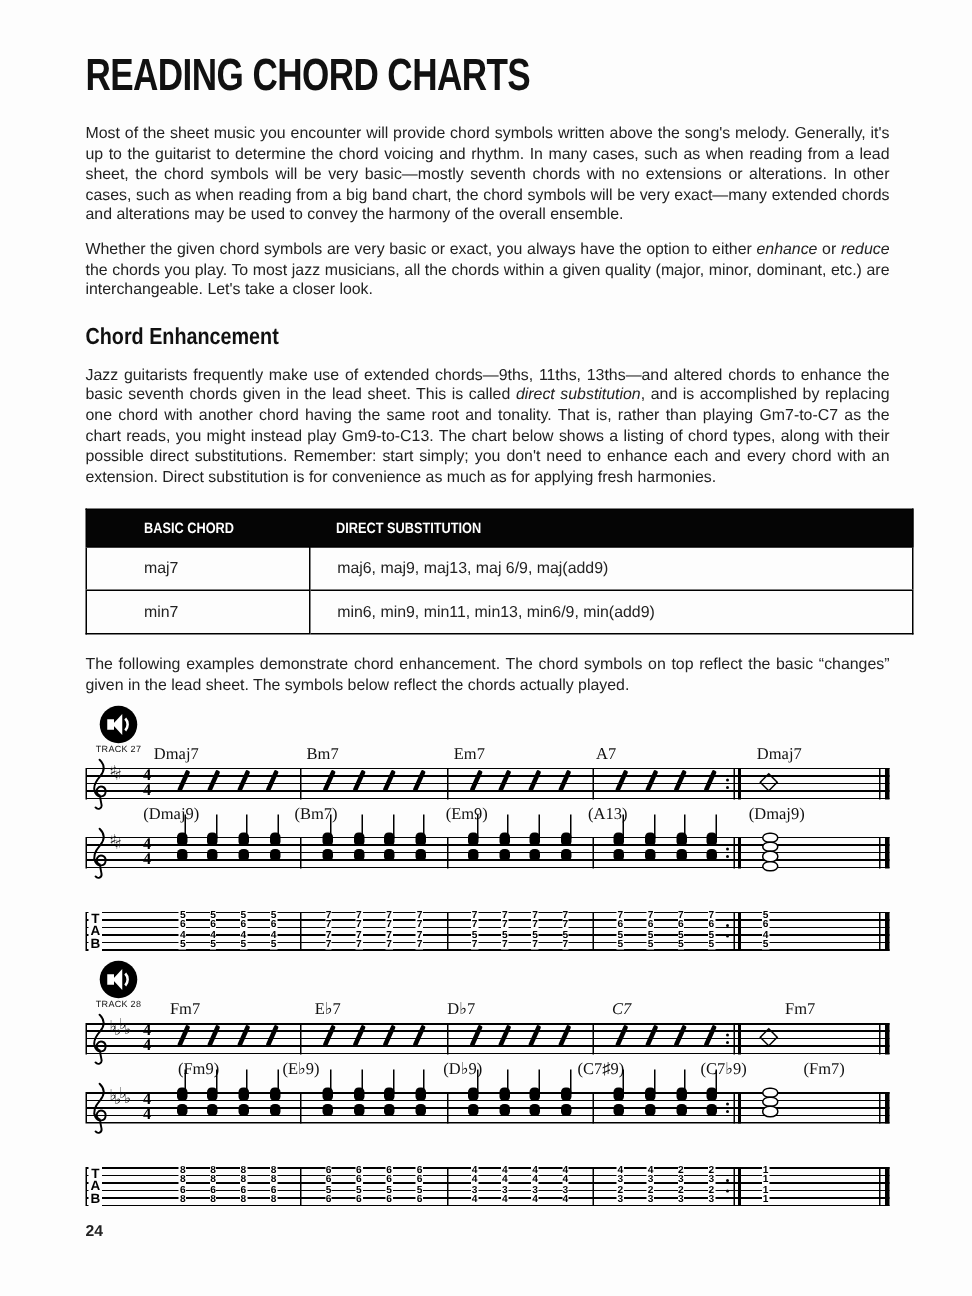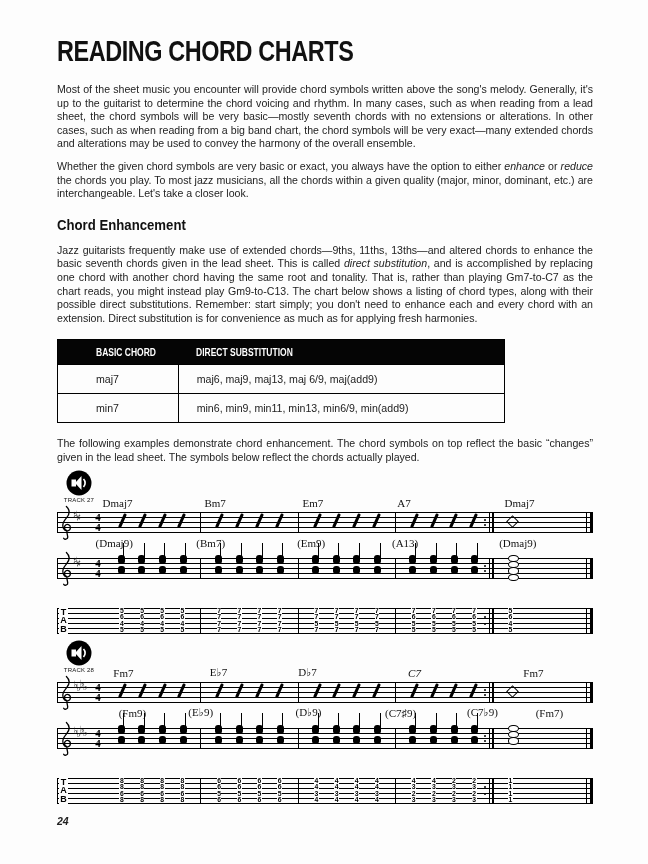--- a/index.html
+++ b/index.html
@@ -10,21 +10,21 @@
   .cond85{display:inline-block;transform:scaleX(0.85);transform-origin:0 50%;white-space:nowrap;}
 
   h1.title{margin:34px 0 0 0;font-size:30px;font-weight:bold;letter-spacing:-0.5px;color:#111;}
   p.body{font-size:10.6px;line-height:13.6px;text-align:justify;margin:0;color:#222;}
   #p1{margin-top:15px;}
   #p2{margin-top:9px;}
   h2.sect{margin:15px 0 0 0;font-size:15.5px;font-weight:bold;color:#111;text-decoration:underline;}
   #p3{margin-top:10px;}
   #p4{margin-top:14px;}
 
-  table.subs{margin-top:14px;width:448px;border-collapse:collapse;border:1px solid #000;padding-left:44px;}
+  table.subs{margin-top:14px;width:552px;border-collapse:collapse;border:1px solid #000;padding-left:44px;}
   table.subs th{background:#050505;color:#fff;text-align:left;font-size:10px;padding:7px 0 6px 0;}
   table.subs th.c1{width:27%;padding-left:38px;}
   table.subs th.c2{padding-left:18px;}
   table.subs td{font-size:10.6px;padding:8px 0 8px 0;border-top:1px solid #000;color:#222;}
   table.subs td.c1{padding-left:38px;border-right:1px solid #000;}
   table.subs td.c2{padding-left:18px;}
 
   
   .example{position:relative;margin-left:57px;width:536px;height:170px;}
   #example-0{margin-top:5px;}
@@ -71,21 +71,21 @@
   .wchord{display:flex;flex-direction:column;margin:-2px 0 0 14px;align-self:flex-start;}
   .wnh{width:8.5px;height:5.4px;border:1.4px solid #000;border-radius:50%;background:#fff;margin-top:-1px;}
 
   .tlead{width:46px;flex:none;display:flex;flex-direction:column;justify-content:space-between;
          padding:0;position:relative;}
   .tletter{font-size:9px;font-weight:bold;line-height:8.4px;background:#fdfdfd;width:9px;text-align:center;
            margin-left:1px;color:#000;}
   .tstack{display:flex;flex-direction:column;align-items:center;justify-content:center;}
   .tnum{font-size:6.8px;line-height:6.3px;font-weight:bold;background:#fdfdfd;padding:0 0.5px;color:#000;}
 
-  .pagenum{position:absolute;left:57px;top:815px;font-size:10.5px;font-weight:600;color:#222;font-style:italic;}
+  .pagenum{position:absolute;left:57px;top:815px;font-size:10.5px;font-weight:600;color:#222;}
 </style>
 </head>
 <body>
 
 <div class="page">
   <div class="content">
     <h1 class="title"><span class="cond">READING CHORD CHARTS</span></h1>
 
     <p class="body" id="p1">Most of the sheet music you encounter will provide chord symbols written above the song's melody. Generally, it's up to the guitarist to determine the chord voicing and rhythm. In many cases, such as when reading from a lead sheet, the chord symbols will be very basic—mostly seventh chords with no extensions or alterations. In other cases, such as when reading from a big band chart, the chord symbols will be very exact—many extended chords and alterations may be used to convey the harmony of the overall ensemble.</p>
 

